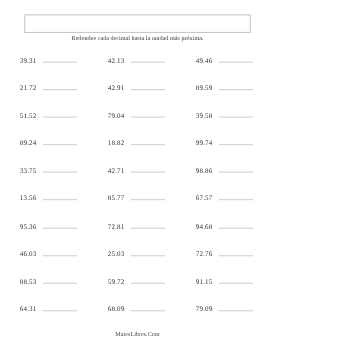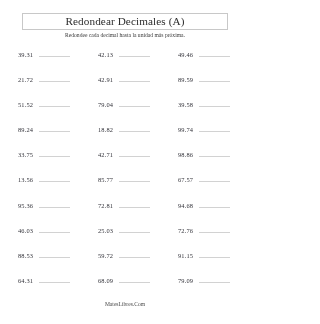--- a/index.html
+++ b/index.html
@@ -110,21 +110,20 @@
     white-space: nowrap;
   }
 </style>
 </head>
 <body>
 
 <div id="page">
 
   <div id="header-box"></div>
 
-  <div id="title">Redondear Decimales (A)</div>
 
   <div id="subtitle">Redondee cada decimal hasta la unidad más próxima.</div>
 
   <div id="grid">
 
     <div class="prob-row">
       <div class="cell col0">
         <span class="value">39.31</span>
         <span class="blank"></span>
       </div>

